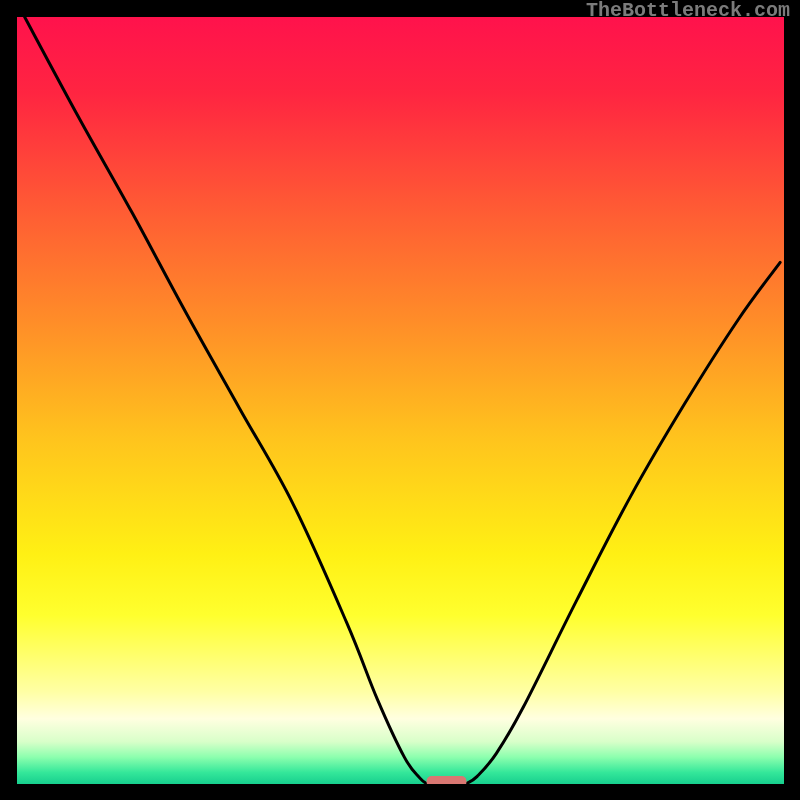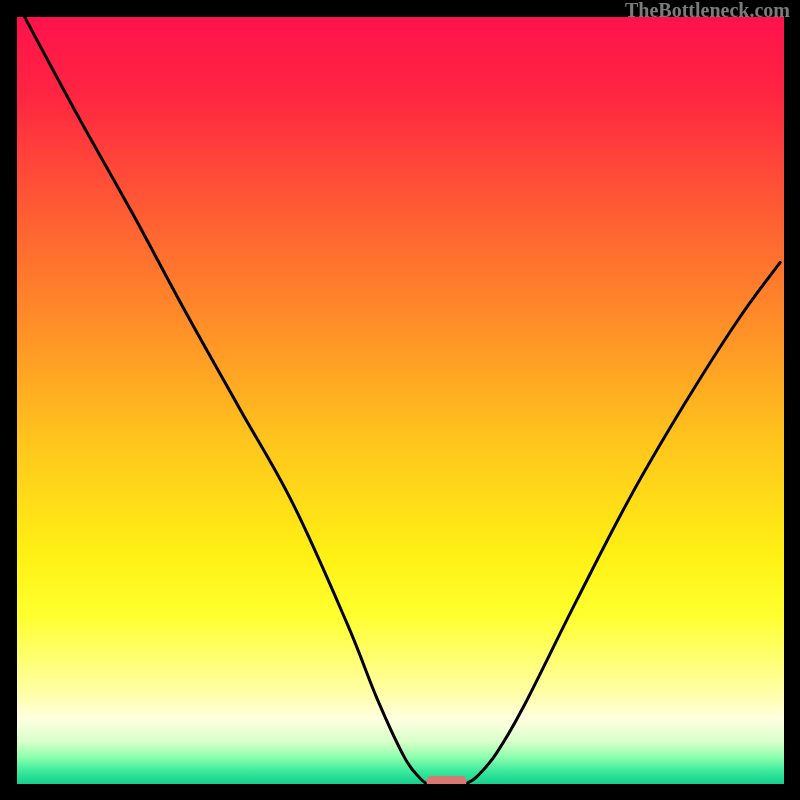--- a/index.html
+++ b/index.html
@@ -22,21 +22,21 @@
     position: absolute;
     left: 17px;
     top: 17px;
     width: 767px;
     height: 767px;
   }
   .watermark {
     position: absolute;
     top: -1px;
     right: 10px;
-    font-family: Liberation Serif, serif;
+    font-family: Liberation Mono, monospace;
     font-size: 20px;
     font-weight: 600;
     color: #7b7b7b;
     letter-spacing: 0px;
     user-select: none;
   }
 </style>
 </head>
 <body>
 

